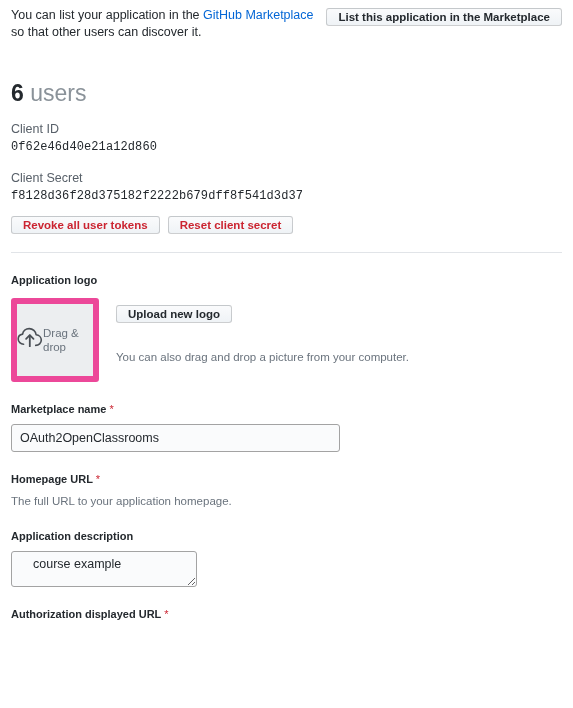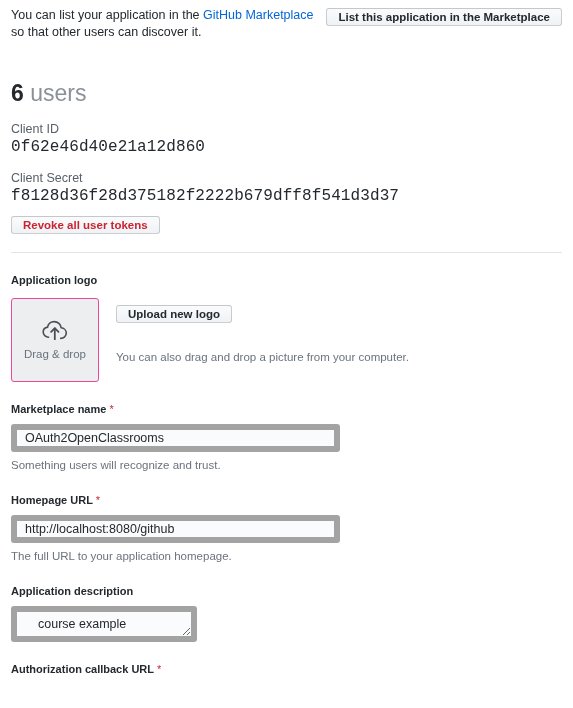--- a/index.html
+++ b/index.html
@@ -58,21 +58,21 @@
   
   .cred-block { margin-top: 14px; }
   .cred-label {
     font-size: 12.5px;
     font-weight: normal;
     color: #586069;
     line-height: 17px;
   }
   .cred-value {
     font-family: "Liberation Mono", monospace;
-    font-size: 16px;
+    font-size: 12px;
     color: #24292e;
     line-height: 18px;
     letter-spacing: 0.1px;
   }
   .cred-actions { margin-top: 11px; display: flex; gap: 8px; }
   .btn-danger {
     color: #cb2431;
     background: linear-gradient(#fafbfc, #eff3f6);
     border: 1px solid rgba(27,31,35,0.2);
   }
@@ -94,24 +94,24 @@
     margin-top: 19px;
   }
   .req { color: #cb2431; font-weight: normal; }
 
   
   .logo-row { display: flex; margin-top: 9px; }
   .dropzone {
     width: 88px;
     height: 84px;
     background: #eceef0;
-    border: 1px solid #ec4899;
+    border: 6px solid #ec4899;
     border-radius: 3px;
     display: flex;
-    flex-direction: column;
+    flex-direction: row;
     align-items: center;
     justify-content: center;
     color: #6a737d;
     font-size: 11.5px;
     flex: none;
   }
   .dropzone svg { display: block; margin-bottom: 7px; }
   .dropzone .dz-label { line-height: 14px; }
   .logo-side { margin-left: 17px; padding-top: 6px; }
   .logo-hint {
@@ -125,21 +125,21 @@
   .text-input {
     display: block;
     width: 329px;
     height: 28px;
     margin-top: 6px;
     padding: 4px 8px;
     font-family: "Liberation Sans", sans-serif;
     font-size: 12.5px;
     color: #24292e;
     background: #fafbfc;
-    border: 6px solid #a3a3a3;
+    border: 1px solid #a3a3a3;
     border-radius: 3px;
     outline: none;
   }
   textarea.text-input {
     width: 186px;
     height: 36px;
     resize: both;
     line-height: 17px;
     overflow: hidden;
     padding-left: 21px;
@@ -173,20 +173,21 @@
     <div class="cred-value">0f62e46d40e21a12d860</div>
   </div>
 
   <div class="cred-block">
     <div class="cred-label">Client Secret</div>
     <div class="cred-value">f8128d36f28d375182f2222b679dff8f541d3d37</div>
   </div>
 
   <div class="cred-actions">
     <button class="btn btn-danger">Revoke all user tokens</button>
+    <button class="btn btn-danger">Reset client secret</button>
   </div>
 
   <hr class="divider">
 
   <div class="field-label">Application logo</div>
   <div class="logo-row">
     <div class="dropzone">
       <span>
         <svg width="26" height="20" viewBox="0 0 26 20" fill="none" xmlns="http://www.w3.org/2000/svg">
           <path d="M6.6 17.2C3.6 17.2 1.2 14.9 1.2 12.1c0-2.5 1.9-4.6 4.4-5C6 4 8.8 1.6 12.2 1.6c3.6 0 6.6 2.7 6.9 6.2 2.9 0.2 5.2 2.5 5.2 5.3 0 2.9-2.5 5.3-5.6 5.3" stroke="#4a4f55" stroke-width="1.6" stroke-linecap="round" stroke-linejoin="round"></path>
@@ -200,30 +201,28 @@
       <button class="btn">Upload new logo</button>
       <div class="logo-hint">You can also drag and drop a picture from your computer.</div>
     </div>
   </div>
 
   <div class="field-label">
     <span>Marketplace name</span>
     <span class="req">*</span>
   </div>
   <input class="text-input" type="text" value="OAuth2OpenClassrooms" style="">
-  <div class="hint">Something users will recognize and trust.</div>
 
   <div class="field-label">
     <span>Homepage URL</span>
     <span class="req">*</span>
   </div>
-  <input class="text-input" type="text" value="http://localhost:8080/github" style="">
   <div class="hint">The full URL to your application homepage.</div>
 
   <div class="field-label">Application description</div>
   <textarea class="text-input" placeholder="Application description" style="">course example</textarea>
 
   <div class="field-label">
-    <span>Authorization callback URL</span>
+    <span>Authorization displayed URL</span>
     <span class="req">*</span>
   </div>
 
 </div>
 
 </body></html>

